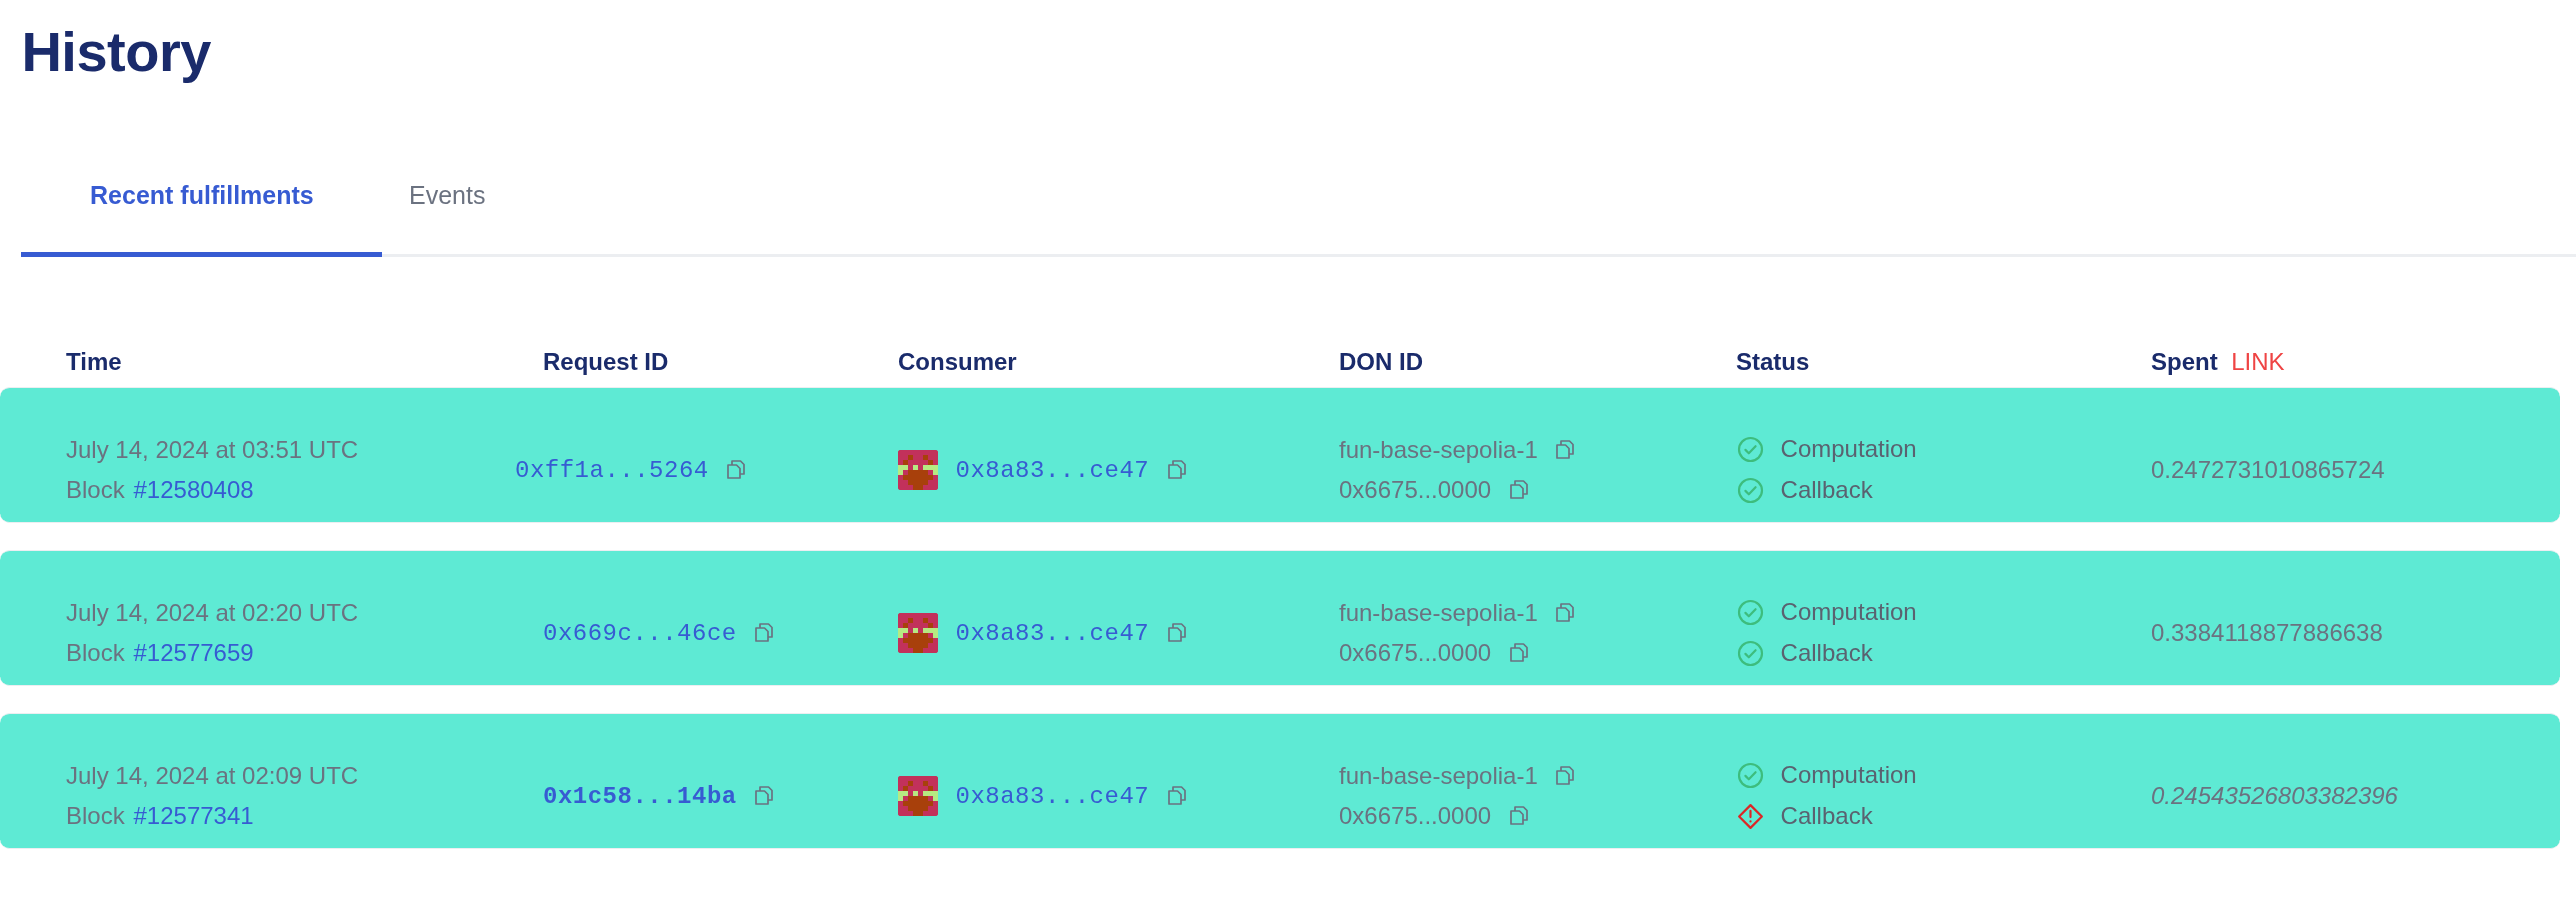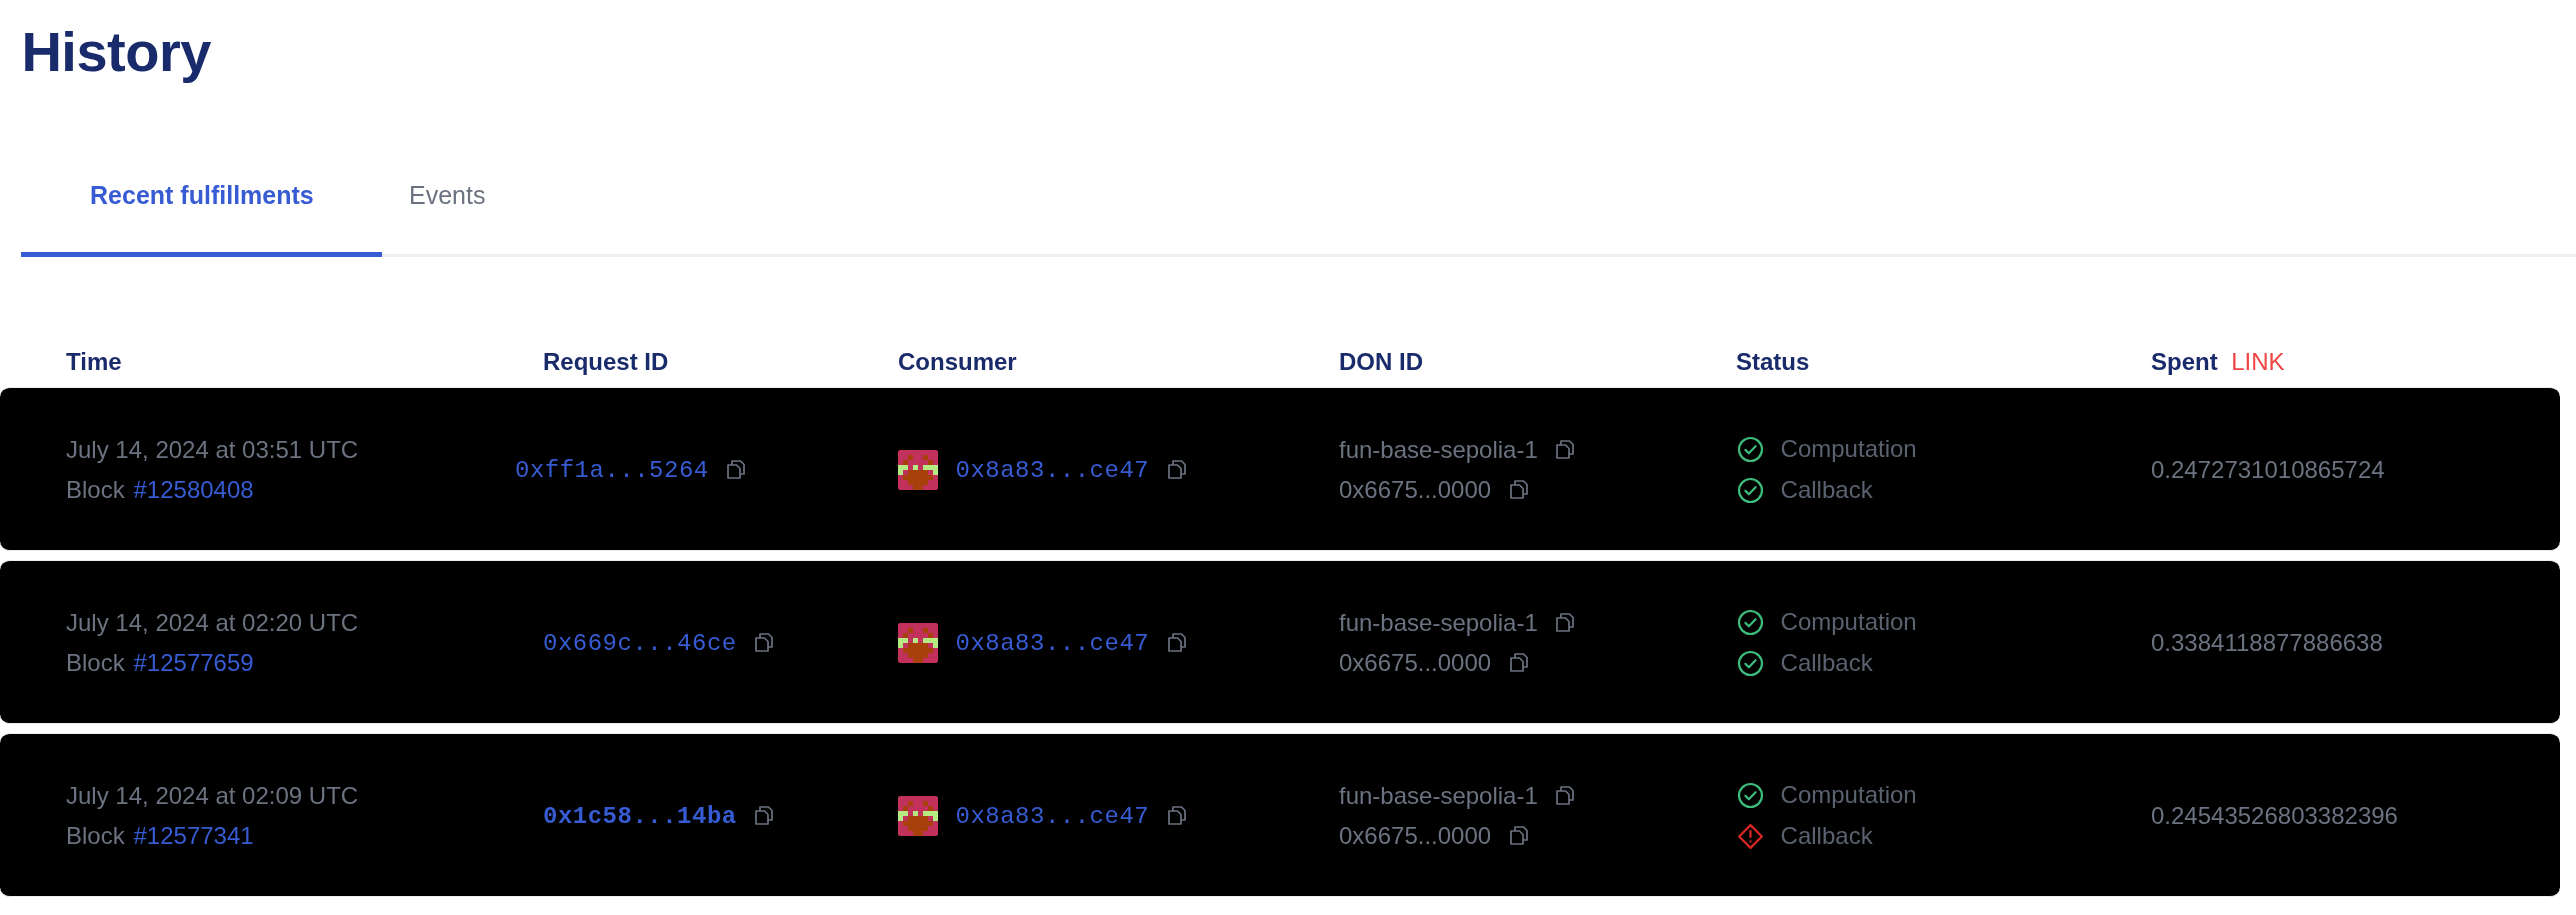--- a/index.html
+++ b/index.html
@@ -98,23 +98,23 @@
   
   .rows {
     position: absolute;
     left: 0;
     top: 387px;
     width: 2576px;
   }
   .row {
     position: relative;
     width: 2560px;
-    height: 164px;
-    margin-bottom: 9px;
-    background: #000000;
+    height: 136px;
+    margin-bottom: 27px;
+    background: #5eead4;
     border: 1.5px solid #eceef1;
     border-radius: 9.7px;
     border-left: none;
     border-right: none;
   }
   .row::before {
     content: "";
     position: absolute;
     left: 21.4px; right: 0; top: -1.5px;
     height: 0;
@@ -627,20 +627,20 @@
             <span class="status-icon">
               <svg viewBox="0 0 24 24" fill="none" stroke="#dc2626" stroke-width="1.8" stroke-linejoin="round">
                 <path d="M12 2.6l9.4 9.4-9.4 9.4L2.6 12z"></path>
                 <path d="M12 7.4v5.1" stroke-linecap="round"></path>
                 <circle cx="12" cy="16.1" r="0.95" fill="#dc2626" stroke="none"></circle>
               </svg>
             </span>
             <span class="status-label">Callback</span>
           </div>
         </div>
-        <div class="cell" style="left: 2151px;">
+        <div class="cell" style="left: 2151px; font-style: italic;">
           <div class="spent-val">0.24543526803382396</div>
         </div>
       </div>
     </div>
 
 </div>
 
 
 </body></html>

